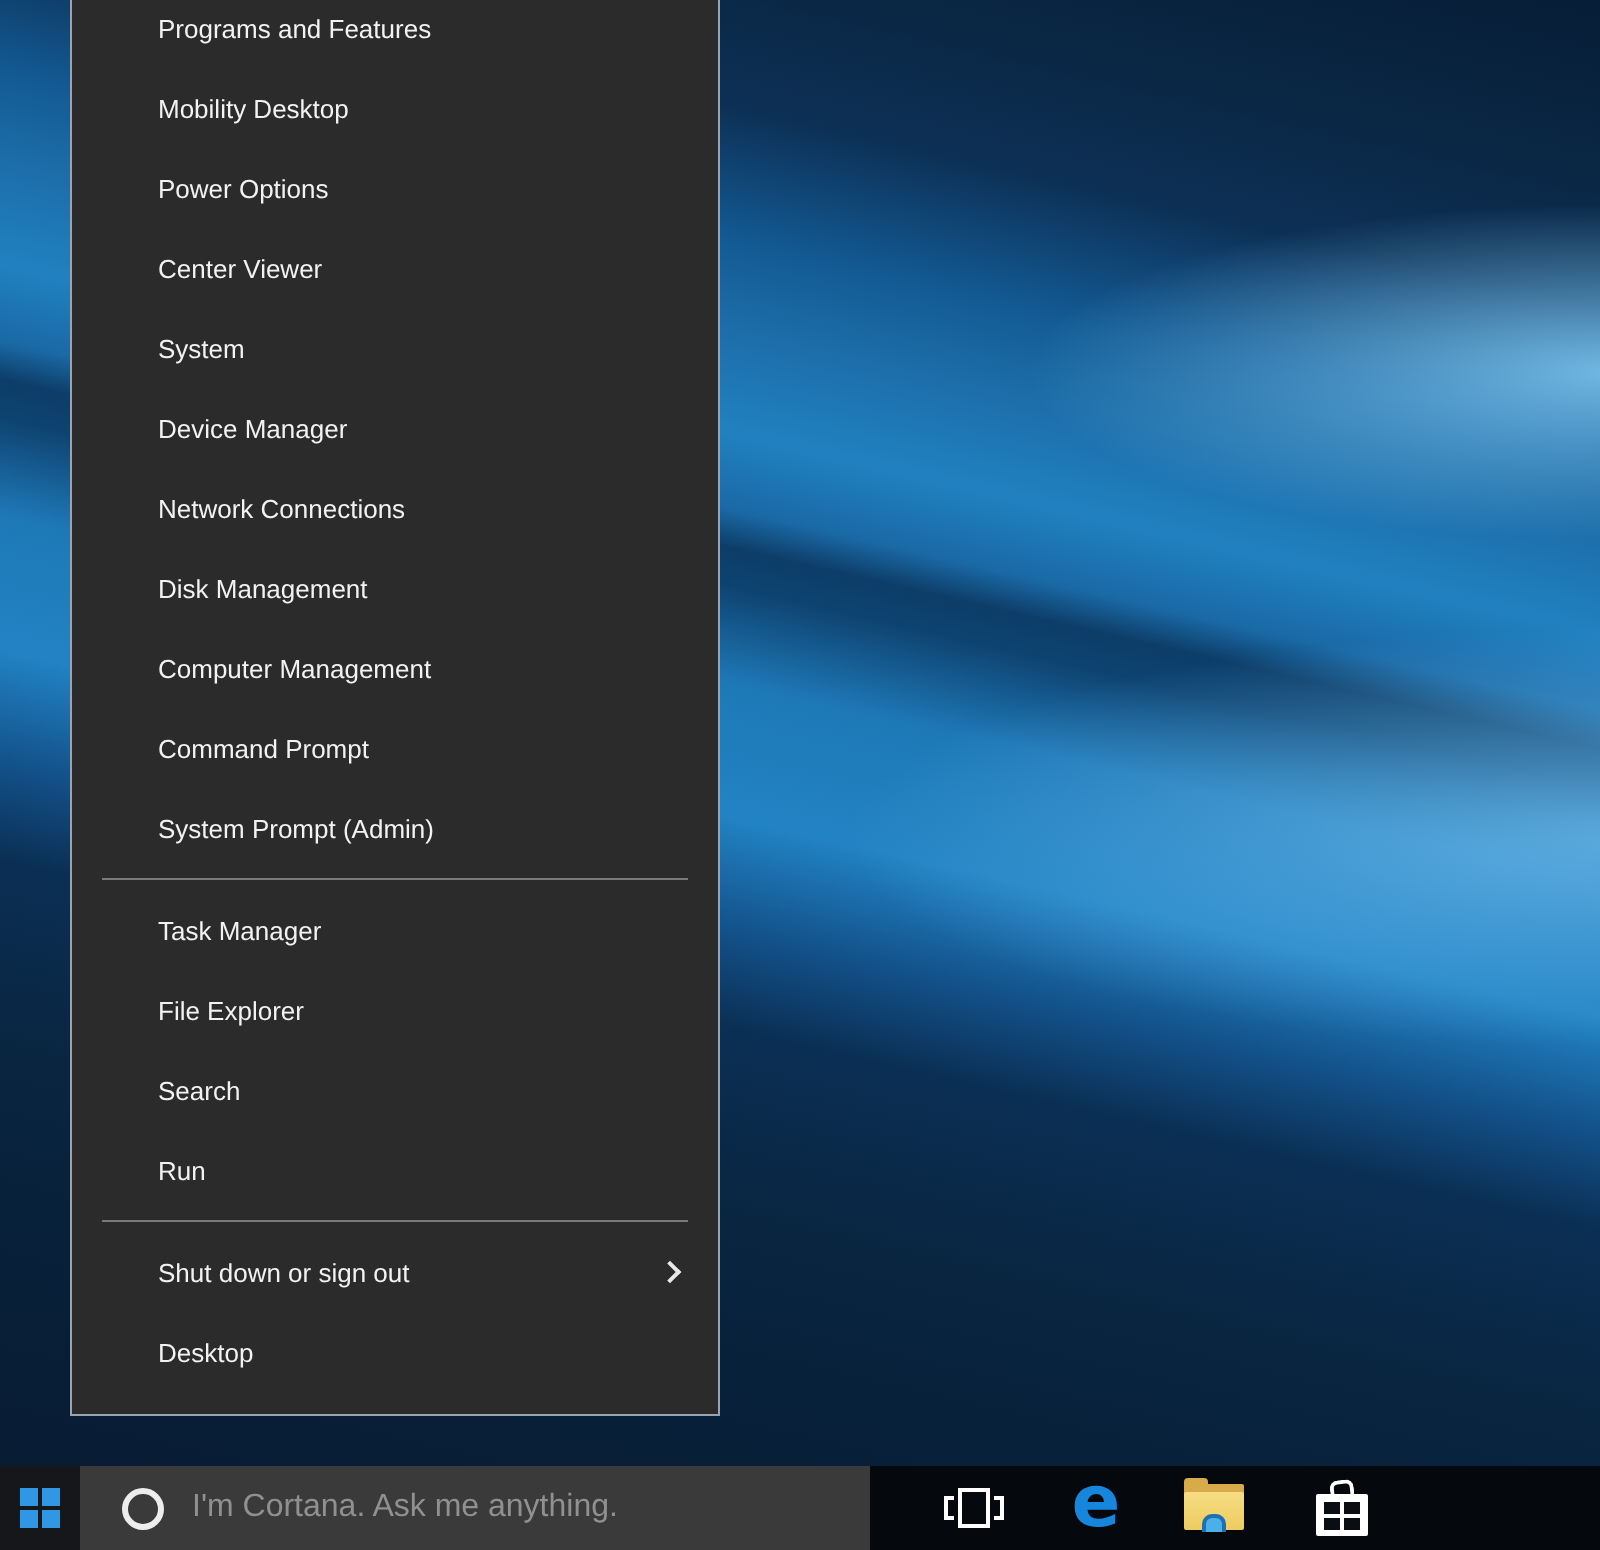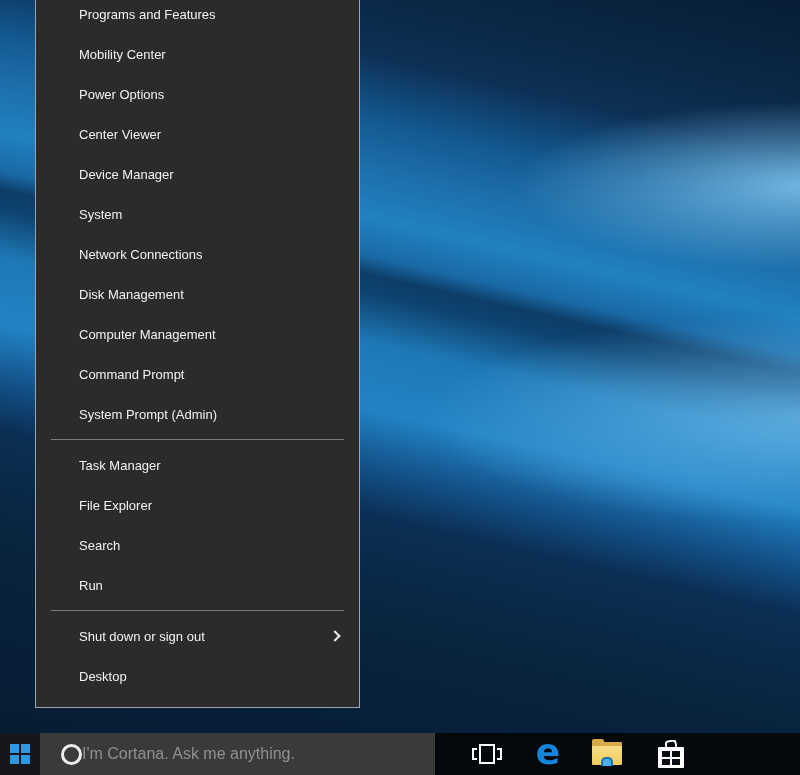--- a/index.html
+++ b/index.html
@@ -55,21 +55,21 @@
   
   .taskbar{position:absolute; left:0; top:733px; width:800px; height:42px; background:var(--taskbar-bg); z-index:10;}
   .start-button{position:absolute; left:0; top:0; width:40px; height:42px; background:var(--start-bg);
     display:flex; align-items:center; justify-content:center;}
   .win-logo{width:20px; height:20px; display:grid; grid-template-columns:9px 9px; grid-template-rows:9px 9px; gap:2px;}
   .win-logo span{background:var(--start-blue);}
 
   .search-box{position:absolute; left:40px; top:0; width:395px; height:42px; background:var(--search-bg);
     display:flex; align-items:center;}
   .cortana-ring{width:21px; height:21px; border:3px solid #ededed; border-radius:50%; margin-left:21px; flex:0 0 auto;}
-  .search-placeholder{font-size:16px; color:var(--search-text); white-space:nowrap; overflow:hidden;}
+  .search-placeholder{margin-left:14px; font-size:16px; color:var(--search-text); white-space:nowrap; overflow:hidden;}
 
   .tb-icon{position:absolute; top:0; width:36px; height:42px; display:flex; align-items:center; justify-content:center;}
   .tb-taskview{left:469px;} .tb-edge{left:530px;} .tb-explorer{left:589px;} .tb-store{left:653px;}
 
   
   .tv{position:relative; width:30px; height:22px;}
   .tv .tv-c{position:absolute; left:7px; top:1px; width:16px; height:20px; border:2px solid #fff;}
   .tv .tv-l{position:absolute; left:0; top:5px; width:5px; height:12px; border:2px solid #fff; border-right:none;}
   .tv .tv-r{position:absolute; right:0; top:5px; width:5px; height:12px; border:2px solid #fff; border-left:none;}
 
@@ -97,33 +97,33 @@
 </head>
 <body>
 
 <div class="desktop"></div>
 
 <div class="menu-panel" id="menu-panel">
     <div class="menu-item">
       <span>Programs and Features</span>
     </div>
     <div class="menu-item">
-      <span>Mobility Center</span>
+      <span>Mobility Desktop</span>
     </div>
     <div class="menu-item">
       <span>Power Options</span>
     </div>
     <div class="menu-item">
       <span>Center Viewer</span>
     </div>
     <div class="menu-item">
+      <span>System</span>
+    </div>
+    <div class="menu-item">
       <span>Device Manager</span>
-    </div>
-    <div class="menu-item">
-      <span>System</span>
     </div>
     <div class="menu-item">
       <span>Network Connections</span>
     </div>
     <div class="menu-item">
       <span>Disk Management</span>
     </div>
     <div class="menu-item">
       <span>Computer Management</span>
     </div>

